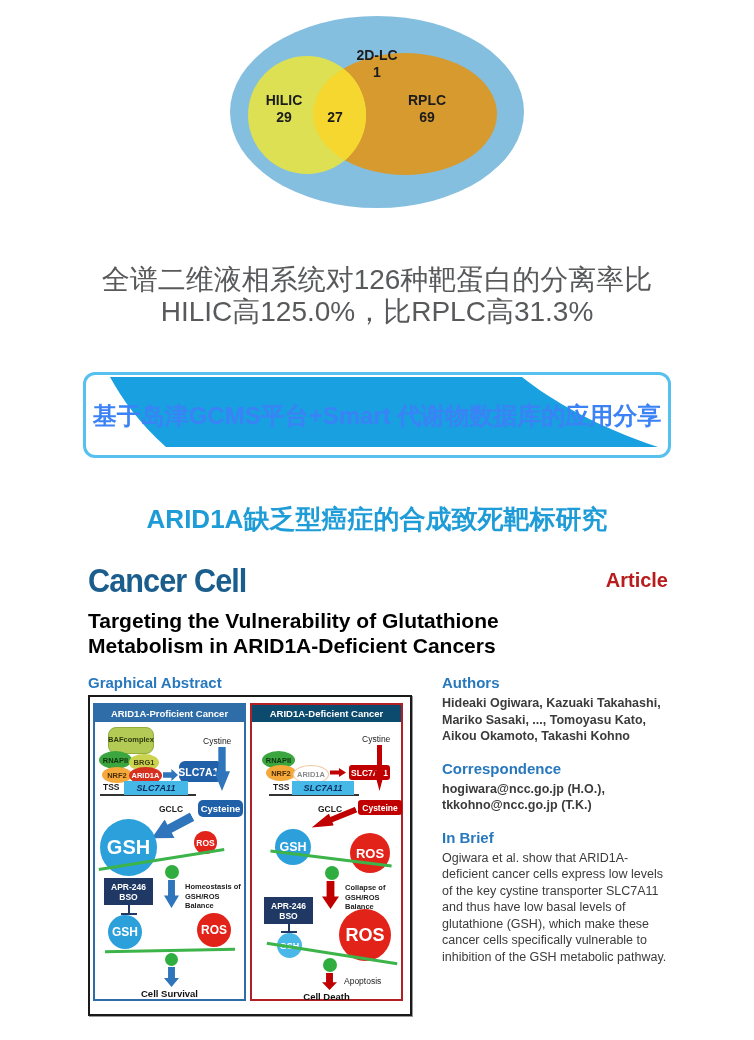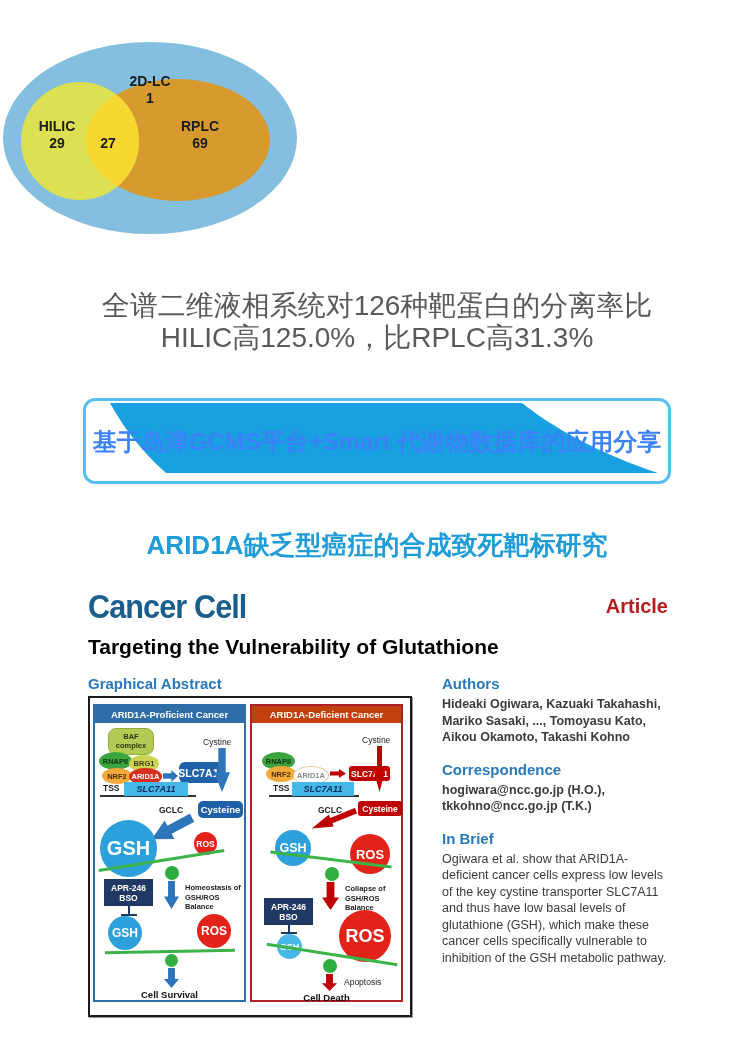--- a/index.html
+++ b/index.html
@@ -1,20 +1,20 @@
 <!DOCTYPE html>
 <html><head>
 <meta charset="utf-8">
 <style>
   html,body{margin:0;padding:0;}
   body{font-family:"Liberation Sans","DejaVu Sans",sans-serif;background:#fff;}
   .page{position:relative;width:754px;height:1040px;background:#fff;overflow:hidden;}
 
   
-  .venn-wrap{padding-top:38px;}
+  .venn-wrap{padding-top:12px;text-align:center;}
   .venn-label{font-weight:bold;fill:#1c1c1c;font-size:14px;font-family:"Liberation Sans",sans-serif;}
 
   
   .summary{margin-top:48px;text-align:center;color:#58595b;font-size:28px;line-height:32px;}
 
   
   .banner{position:relative;width:582px;height:80px;margin:44px auto 0 auto;border:3px solid #56c0ee;border-radius:12px;background:#fff;}
   .banner svg{position:absolute;left:0;top:0;}
   .banner-text{position:absolute;left:0;top:0;width:100%;height:100%;display:flex;justify-content:center;align-items:center;color:#3b82f6;font-size:24px;font-weight:bold;line-height:31px;}
 
@@ -95,33 +95,34 @@
 
   <div class="section-heading">ARID1A缺乏型癌症的合成致死靶标研究</div>
 
   <div class="article">
     <div class="journal-row">
       <div class="journal-name">Cancer Cell</div>
       <div class="article-type">Article</div>
     </div>
     <div class="paper-title">
       <div>Targeting the Vulnerability of Glutathione</div>
+      <div>Metabolism in ARID1A-Deficient Cancers</div>
     </div>
 
     <div class="columns">
 
       <div class="col-left">
         <div class="blue-head">Graphical Abstract</div>
 
         <div class="figure">
 
           <div class="panel" style="border:2px solid #2e6da8;">
             <div class="panel-header" style="background:#2e6da8;">ARID1A-Proficient Cancer</div>
 
-            <div class="rbox" style="left:13px;top:22px;width:44px;height:25px;background:#b3cb55;border:1px solid #93ad3a;border-radius:8px;color:#2c3a10;font-size:7.5px;line-height:8.5px;flex-direction:column;">
+            <div class="rbox" style="left:13px;top:22px;width:44px;height:25px;background:#b3cb55;border:1px solid #93ad3a;border-radius:8px;color:#2c3a10;font-size:7.5px;line-height:8.5px;flex-direction:row;">
               <span>BAF</span>
               <span>complex</span>
             </div>
             <div class="oval" style="left:4px;top:46px;width:33px;height:18px;background:#3ba53f;color:#10330e;font-size:7.5px;">RNAPII</div>
             <div class="oval" style="left:34px;top:49px;width:30px;height:17px;background:#ccd34f;color:#3c3c10;font-size:7.5px;">BRG1</div>
             <div class="oval" style="left:7px;top:62px;width:30px;height:16px;background:#f4a93a;color:#4a2c05;font-size:7.5px;">NRF2</div>
             <div class="oval" style="left:34px;top:62px;width:33px;height:17px;background:#d6301f;color:#fff;font-size:7.5px;">ARID1A</div>
             <div class="ar-right" style="left:68px;top:64px;width:15px;height:12px;background:#2f75bb;"></div>
             <div class="rbox" style="left:84px;top:56px;width:44px;height:21px;background:#2060a8;border-radius:6px;font-size:10.5px;">SLC7A11</div>
 
@@ -157,21 +158,21 @@
             <div class="circ" style="left:13px;top:210px;width:34px;height:34px;background:#2ba0da;font-size:12px;">GSH</div>
             <div class="circ" style="left:102px;top:208px;width:34px;height:34px;background:#e2231a;font-size:12px;">ROS</div>
 
             <div class="gline" style="left:10px;top:244px;width:130px;transform:rotate(-1deg);"></div>
             <div class="fulcrum" style="left:70px;top:248px;width:13px;height:13px;"></div>
             <div class="ar-down" style="left:69px;top:262px;width:15px;height:20px;background:#2f75bb;"></div>
             <div class="outcome" style="top:283px;">Cell Survival</div>
           </div>
 
           <div class="panel" style="border:2px solid #b02025;">
-            <div class="panel-header" style="background:#c2410c;">ARID1A-Deficient Cancer</div>
+            <div class="panel-header" style="background:#0c4a6e;">ARID1A-Deficient Cancer</div>
 
             <div class="oval" style="left:10px;top:46px;width:33px;height:18px;background:#3ba53f;color:#10330e;font-size:7.5px;">RNAPII</div>
             <div class="oval" style="left:14px;top:60px;width:30px;height:16px;background:#f4a93a;color:#4a2c05;font-size:7.5px;">NRF2</div>
             <div class="oval" style="left:41px;top:60px;width:34px;height:17px;background:#fff;border:1.5px solid #f0c9a6;color:#8a8a8a;font-size:7.5px;">ARID1A</div>
             <div class="ar-right" style="left:78px;top:63px;width:16px;height:9px;background:#c00000;"></div>
             <div class="rbox" style="left:97px;top:60px;width:41px;height:15px;background:#c00000;border-radius:3px;font-size:8.5px;">SLC7A11</div>
 
             <div class="lbl" style="left:110px;top:29px;font-size:8.5px;font-weight:normal;">Cystine</div>
             <div class="ar-down" style="left:122px;top:40px;width:11px;height:46px;background:#c00000;"></div>
 

